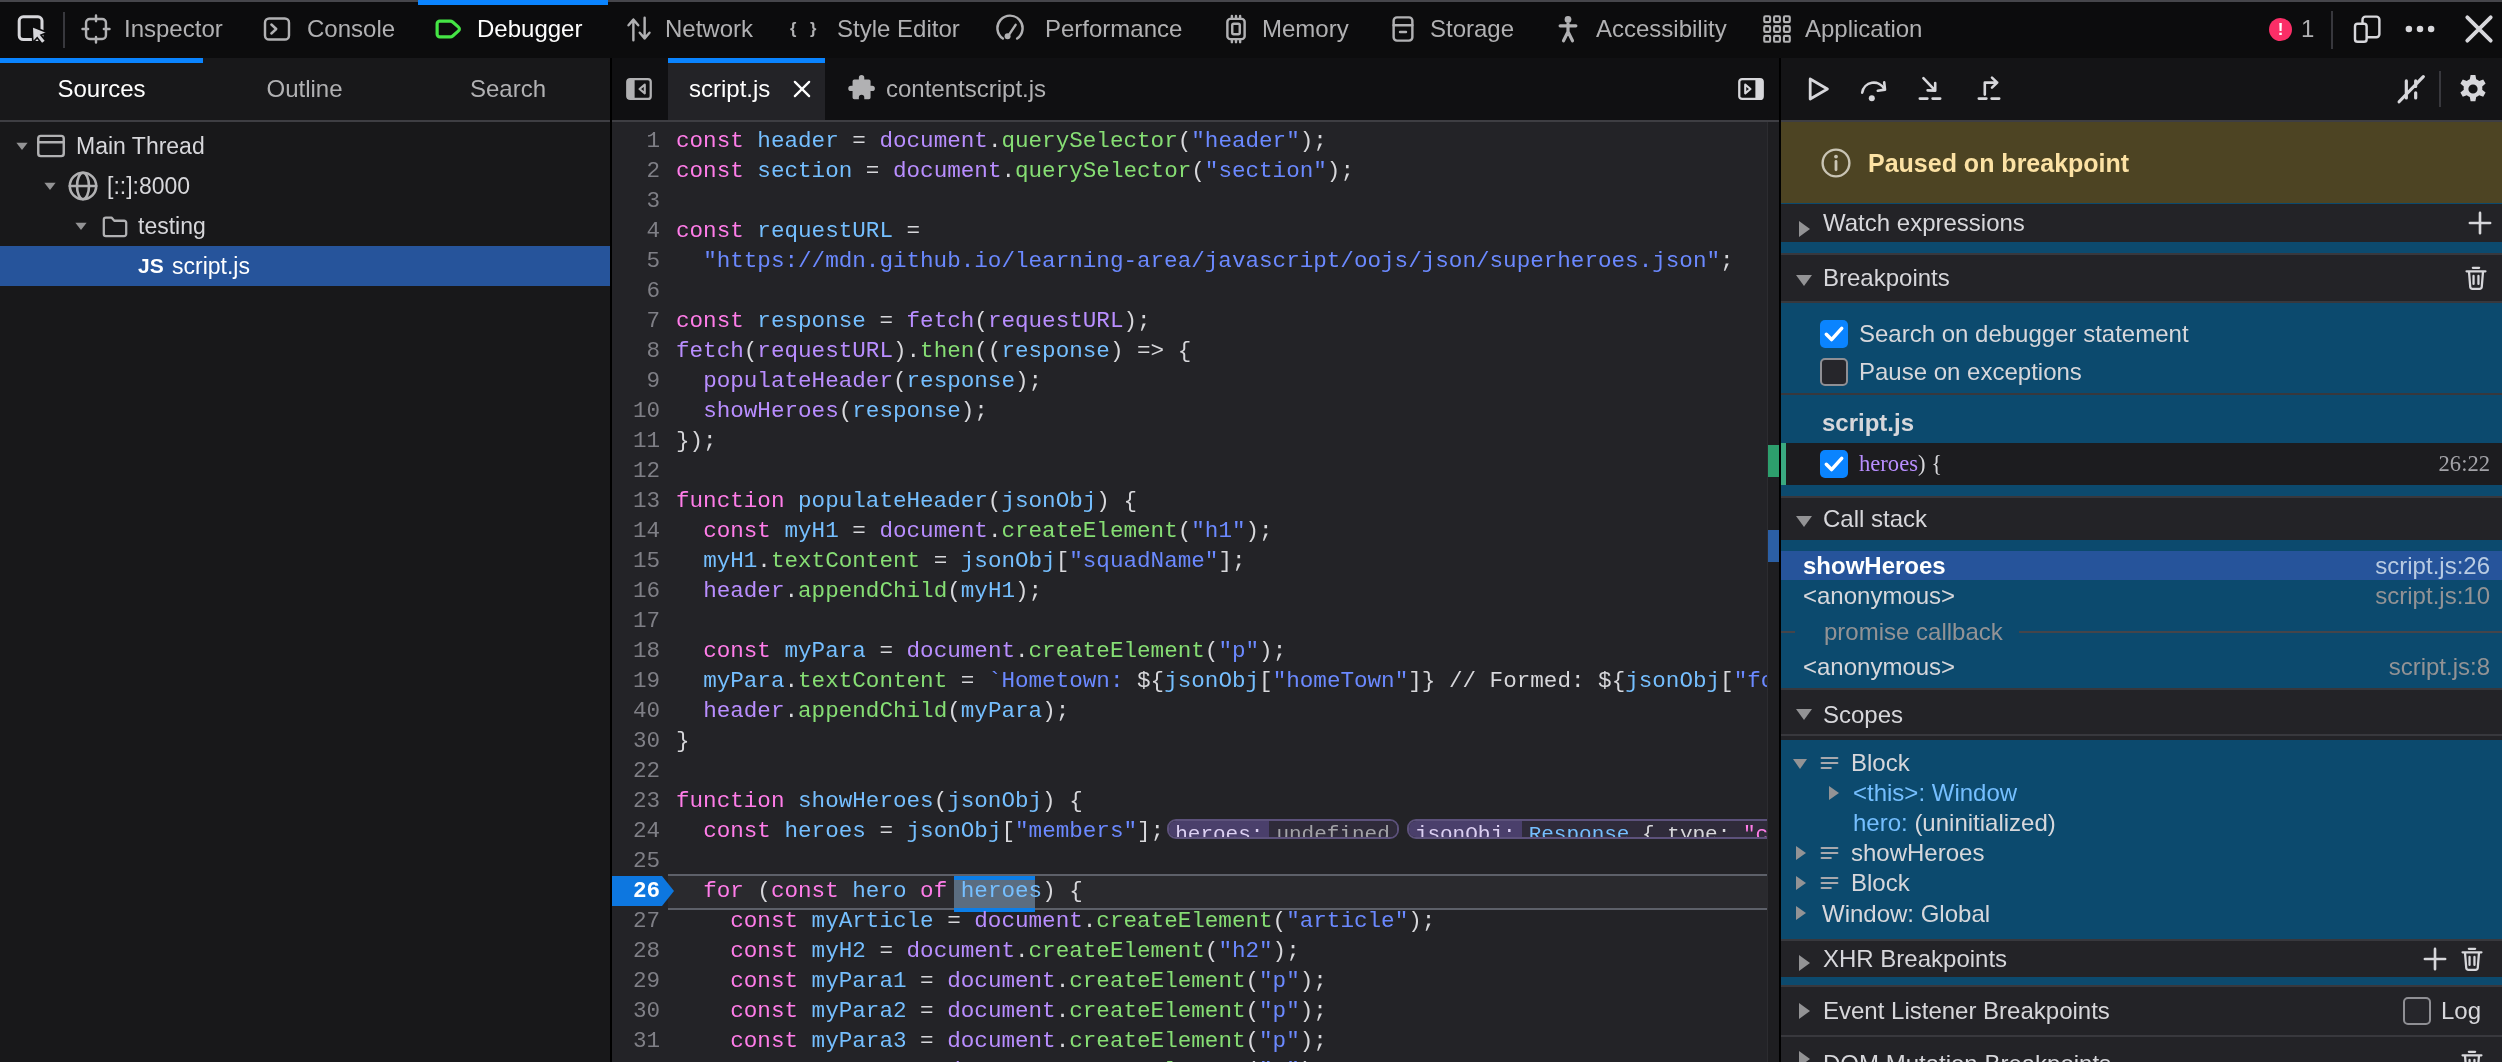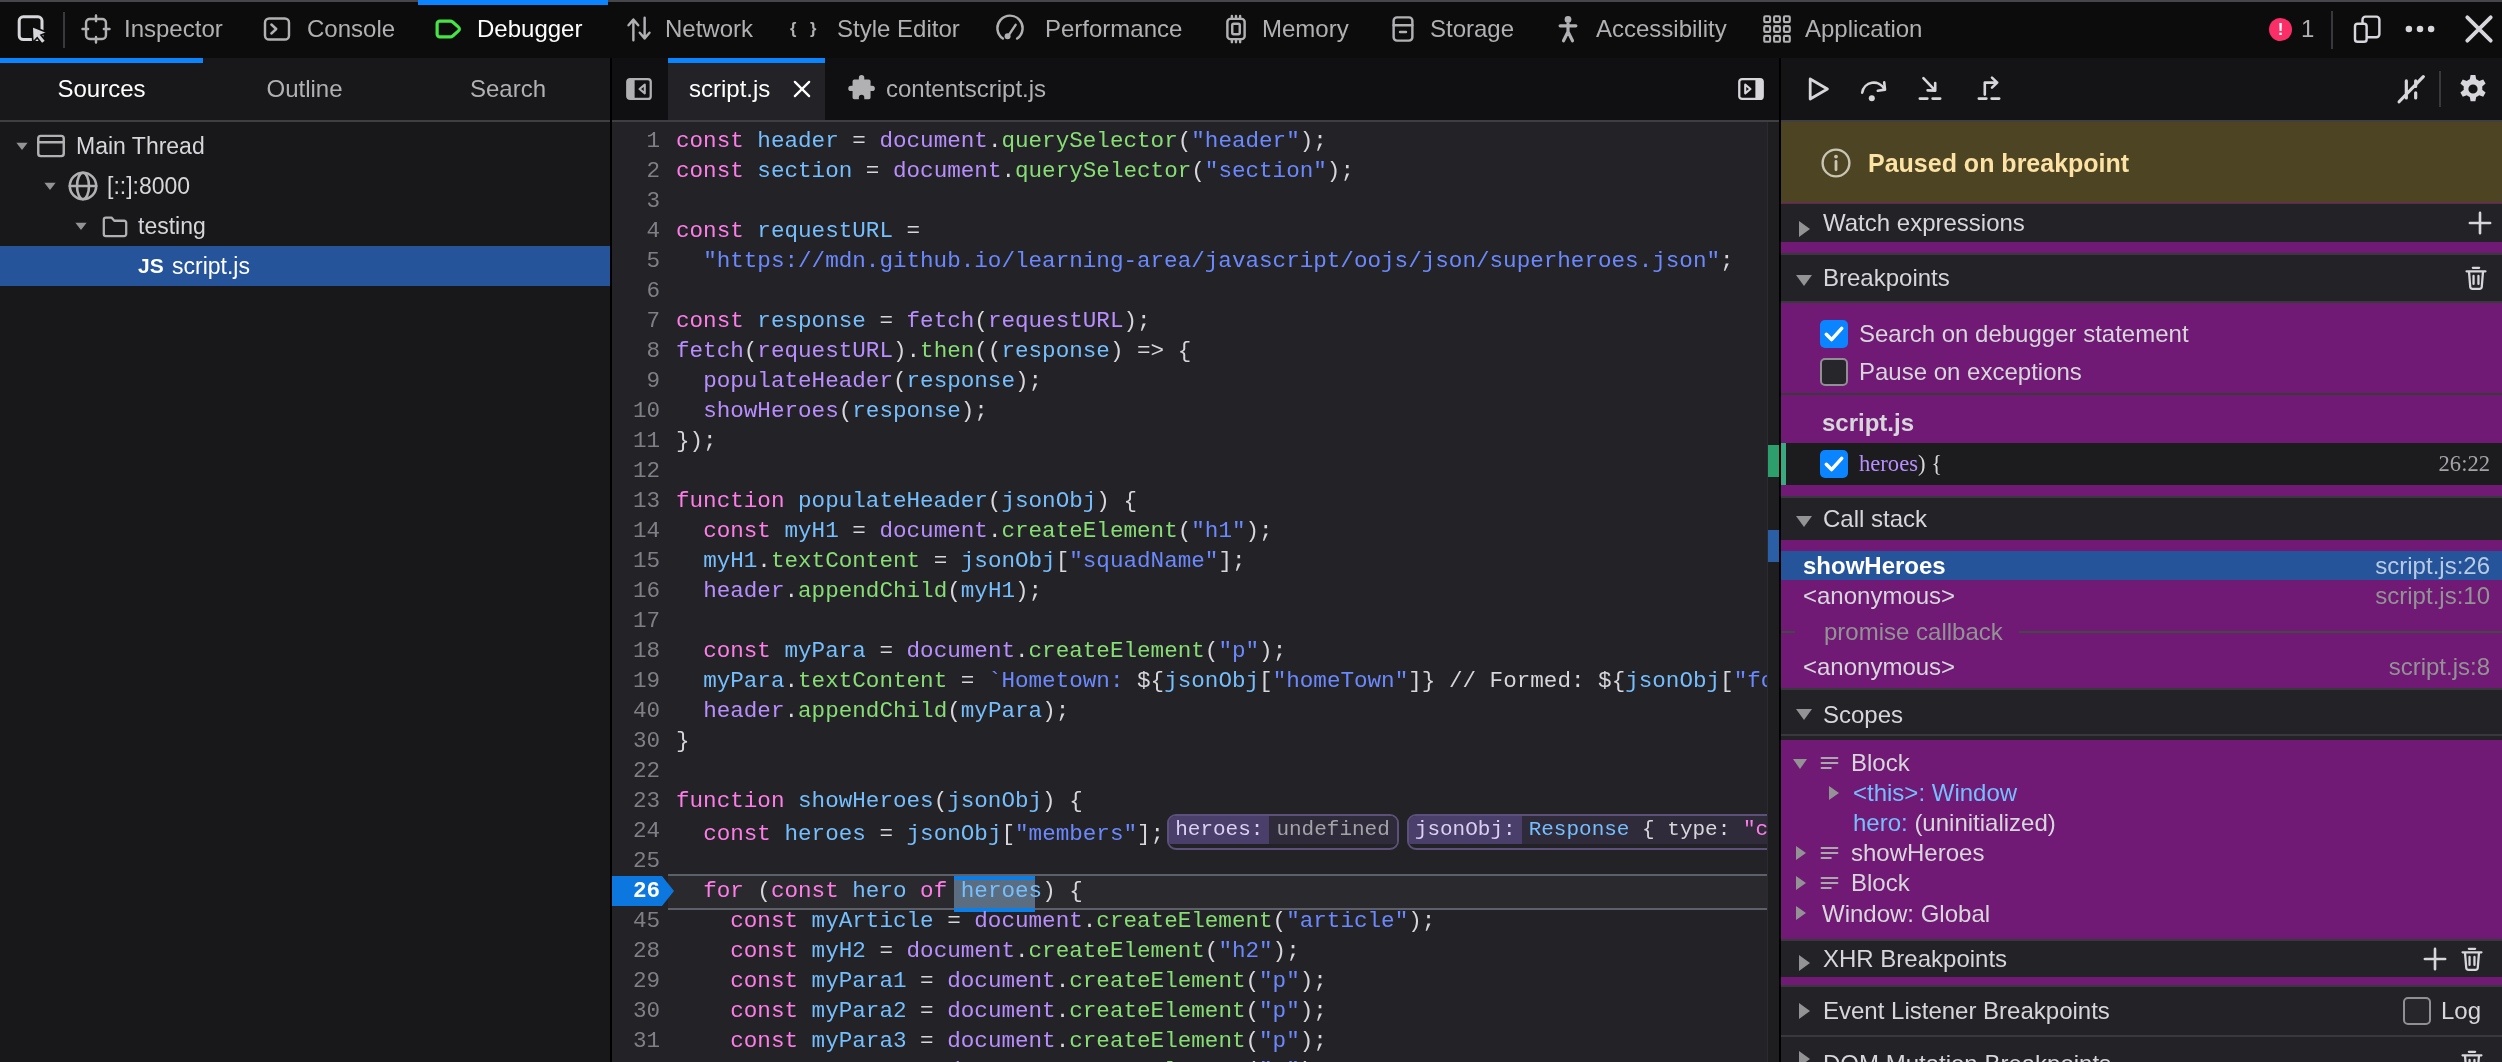--- a/index.html
+++ b/index.html
@@ -19,21 +19,21 @@
 #r2mid{position:absolute;left:612px;top:0;width:1167px;height:62px;background:#101012}
 #r2right{position:absolute;left:1781px;top:0;width:721px;height:62px;background:#141416}
 .ptab{position:absolute;top:0;height:62px;line-height:62px;text-align:center;font-size:24px;color:#b1b1b3}
 .ptab.act{color:#fff}
 #src-bar{position:absolute;left:0;top:0;width:203px;height:5px;background:#0a84ff}
 #tab1{position:absolute;left:56px;top:0;width:157px;height:62px;background:#232327}
 #tab1-bar{position:absolute;left:56px;top:0;width:157px;height:5px;background:#0a84ff}
 
 #leftpanel{position:absolute;left:0;top:122px;width:610px;height:940px;background:#18181a}
 #editor{position:absolute;left:612px;top:122px;width:1167px;height:940px;background:#232327;overflow:hidden}
-#rightpanel{position:absolute;left:1781px;top:122px;width:721px;height:940px;background:#701a75;overflow:hidden}
+#rightpanel{position:absolute;left:1781px;top:122px;width:721px;height:940px;background:#0c4a6e;overflow:hidden}
 .vborder{position:absolute;top:58px;width:2px;height:1004px;background:#000}
 
 .trow{position:absolute;left:0;width:610px;height:40px;line-height:40px;font-size:23px;color:#d7d7db;white-space:nowrap}
 .trow .lbl{position:absolute;top:0}
 .tw{position:absolute;top:50%;transform:translateY(-50%)}
 #selrow{position:absolute;left:0;top:124px;width:610px;height:40px;background:#26549b}
 
 #code{position:absolute;left:0;top:4px;width:1167px;font-family:"Liberation Mono",monospace;
  font-size:22.6px;line-height:30px;color:#d7d7db;white-space:pre}
 .cl{height:30px;position:relative}
@@ -47,21 +47,21 @@
 #hl-band{position:absolute;left:56px;top:754px;width:1111px;height:32px;background:rgba(255,255,255,.035)}
 #tokbox{position:absolute;left:342px;top:754px;width:81px;height:36px;background:rgba(131,164,196,.55);
  border-top:4px solid #0c7ee8;border-bottom:4px solid #0c7ee8;box-sizing:border-box}
 #lmark{position:absolute;left:0;top:754px;width:62px;height:30px}
 #lmark .mrect{position:absolute;left:0;top:0;width:50px;height:30px;background:#0d77e0}
 #lmark .mtri{position:absolute;left:50px;top:0;width:0;height:0;border-top:15px solid transparent;
  border-bottom:15px solid transparent;border-left:12px solid #0d77e0}
 #lmark .mnum{position:absolute;left:0;top:0;width:48px;text-align:right;color:#fff;font-weight:bold;
  font-size:22.6px;line-height:30px;font-family:"Liberation Mono",monospace}
 
-.pill{display:inline-block;height:36px;line-height:28px;border:2px solid #5c517b;border-radius:9px;
+.pill{display:inline-block;height:20px;line-height:28px;border:2px solid #5c517b;border-radius:9px;
  overflow:hidden;vertical-align:middle;position:relative;top:-2px;margin-left:3px;font-size:21px}
 .pill+.pill{margin-left:8px}
 .pill .plab{display:inline-block;background:#4a3f6b;color:#dcd0f2;padding:0 6px;height:28px}
 .pill .pval{display:inline-block;background:#2f2b3a;padding:0 7px;height:28px}
 
 #sbar{position:absolute;left:1155px;top:0;width:12px;height:940px;background:#1e1e21;border-left:1px solid #2c2c30}
 #sb-green{position:absolute;left:1156px;top:323px;width:11px;height:32px;background:#2d9f6d}
 #sb-blue{position:absolute;left:1156px;top:408px;width:11px;height:32px;background:#2b5fa5}
 
 #banner{position:absolute;left:0;top:0;width:721px;height:81px;background:#4d4423}
@@ -342,21 +342,21 @@
         <div class="cl">17</div>
         <div class="cl">18</div>
         <div class="cl">19</div>
         <div class="cl">40</div>
         <div class="cl">30</div>
         <div class="cl">22</div>
         <div class="cl">23</div>
         <div class="cl">24</div>
         <div class="cl">25</div>
         <div class="cl">26</div>
-        <div class="cl">45</div>
+        <div class="cl">27</div>
         <div class="cl">28</div>
         <div class="cl">29</div>
         <div class="cl">30</div>
         <div class="cl">31</div>
         <div class="cl">32</div>
       </div>
 <div class="codebody">
         <div id="code"><div class="cl"><span class="k">const</span> <span class="d">header</span> = <span class="g">document</span>.<span class="p">querySelector</span>(<span class="s">"header"</span>);</div><div class="cl"><span class="k">const</span> <span class="d">section</span> = <span class="g">document</span>.<span class="p">querySelector</span>(<span class="s">"section"</span>);</div><div class="cl">&nbsp;</div><div class="cl"><span class="k">const</span> <span class="d">requestURL</span> =</div><div class="cl">  <span class="s">"https://mdn.github.io/learning-area/javascript/oojs/json/superheroes.json"</span>;</div><div class="cl">&nbsp;</div><div class="cl"><span class="k">const</span> <span class="d">response</span> = <span class="g">fetch</span>(<span class="g">requestURL</span>);</div><div class="cl"><span class="g">fetch</span>(<span class="g">requestURL</span>).<span class="p">then</span>((<span class="d">response</span>) =&gt; {</div><div class="cl">  <span class="g">populateHeader</span>(<span class="d">response</span>);</div><div class="cl">  <span class="g">showHeroes</span>(<span class="d">response</span>);</div><div class="cl">});</div><div class="cl">&nbsp;</div><div class="cl"><span class="k">function</span> <span class="d">populateHeader</span>(<span class="d">jsonObj</span>) {</div><div class="cl">  <span class="k">const</span> <span class="d">myH1</span> = <span class="g">document</span>.<span class="p">createElement</span>(<span class="s">"h1"</span>);</div><div class="cl">  <span class="d">myH1</span>.<span class="p">textContent</span> = <span class="d">jsonObj</span>[<span class="s">"squadName"</span>];</div><div class="cl">  <span class="g">header</span>.<span class="p">appendChild</span>(<span class="d">myH1</span>);</div><div class="cl">&nbsp;</div><div class="cl">  <span class="k">const</span> <span class="d">myPara</span> = <span class="g">document</span>.<span class="p">createElement</span>(<span class="s">"p"</span>);</div><div class="cl">  <span class="d">myPara</span>.<span class="p">textContent</span> = <span class="s">`Hometown: </span>${<span class="d">jsonObj</span>[<span class="s">"homeTown"</span>]} // Formed: ${<span class="d">jsonObj</span>[<span class="s">"formed"</span>]};</div><div class="cl">  <span class="g">header</span>.<span class="p">appendChild</span>(<span class="d">myPara</span>);</div><div class="cl">}</div><div class="cl">&nbsp;</div><div class="cl"><span class="k">function</span> <span class="d">showHeroes</span>(<span class="d">jsonObj</span>) {</div><div class="cl">  <span class="k">const</span> <span class="d">heroes</span> = <span class="d">jsonObj</span>[<span class="s">"members"</span>];<span class="pill"><span class="plab">heroes:</span><span class="pval" style="color:#a3a3a8">undefined</span></span><span class="pill"><span class="plab">jsonObj:</span><span class="pval"><span style="color:#75bfff">Response</span> <span style="color:#d7d7db">{ type: </span><span style="color:#ff7de9">"cors"</span></span></span></div><div class="cl">&nbsp;</div><div class="cl">  <span class="k">for</span> (<span class="k">const</span> <span class="d">hero</span> <span class="k">of</span> <span class="d">heroes</span>) {</div><div class="cl">    <span class="k">const</span> <span class="d">myArticle</span> = <span class="g">document</span>.<span class="p">createElement</span>(<span class="s">"article"</span>);</div><div class="cl">    <span class="k">const</span> <span class="d">myH2</span> = <span class="g">document</span>.<span class="p">createElement</span>(<span class="s">"h2"</span>);</div><div class="cl">    <span class="k">const</span> <span class="d">myPara1</span> = <span class="g">document</span>.<span class="p">createElement</span>(<span class="s">"p"</span>);</div><div class="cl">    <span class="k">const</span> <span class="d">myPara2</span> = <span class="g">document</span>.<span class="p">createElement</span>(<span class="s">"p"</span>);</div><div class="cl">    <span class="k">const</span> <span class="d">myPara3</span> = <span class="g">document</span>.<span class="p">createElement</span>(<span class="s">"p"</span>);</div><div class="cl">    <span class="k">const</span> <span class="d">myPara4</span> = <span class="g">document</span>.<span class="p">createElement</span>(<span class="s">"p"</span>);</div></div>
       </div>
 <div id="lmark">

